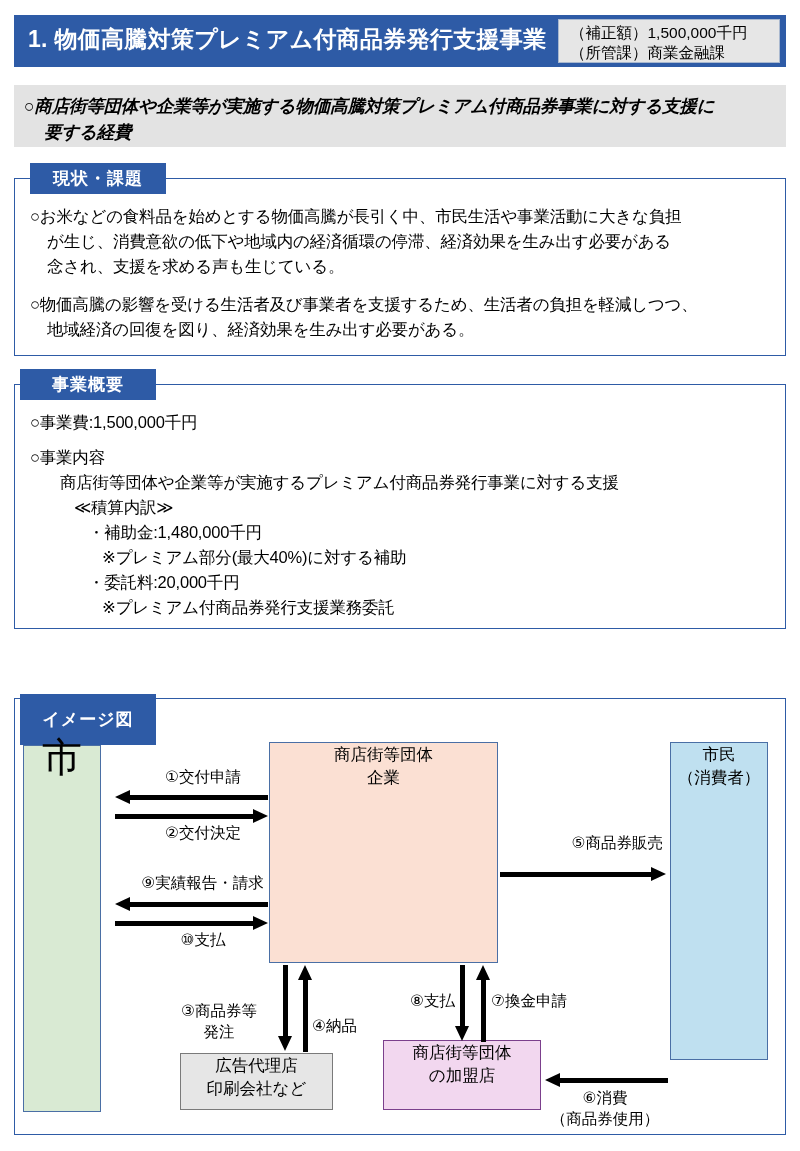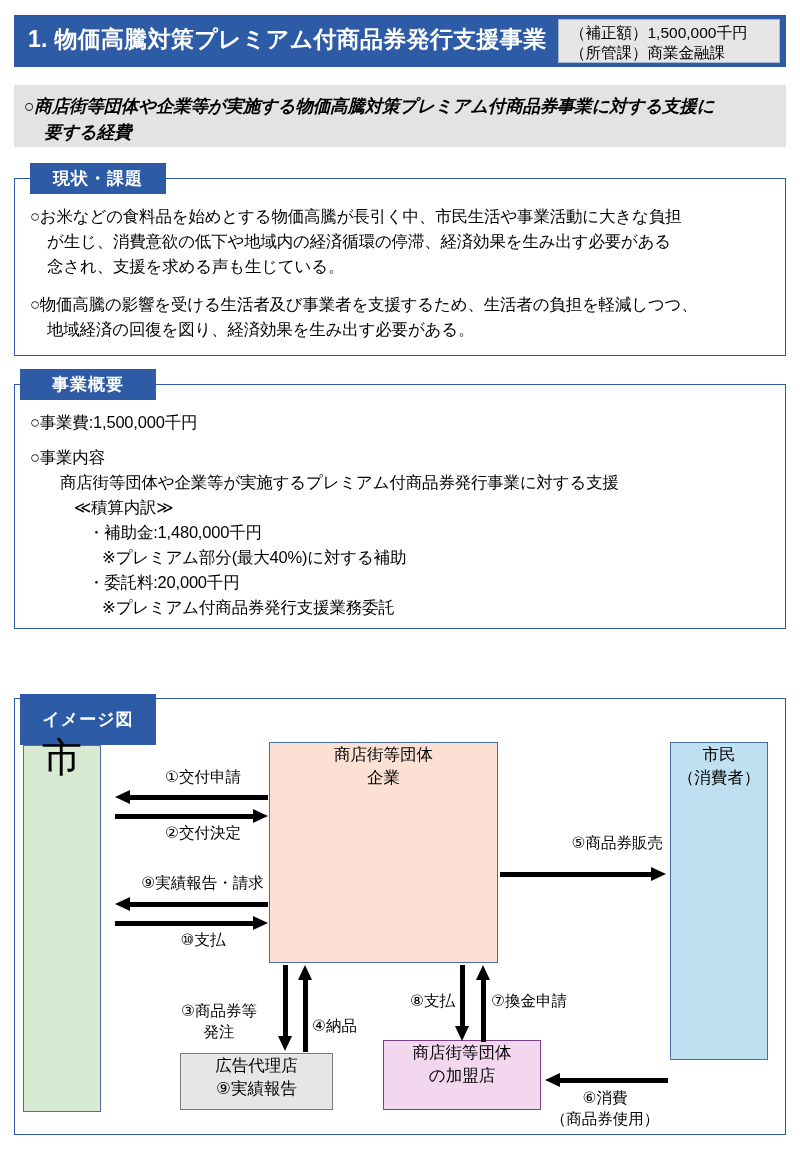--- a/index.html
+++ b/index.html
@@ -267,21 +267,21 @@
   <div class="dbox" id="box-shimin">
     <div>
       <div>市民</div>
       <div>（消費者）</div>
     </div>
   </div>
 
   <div class="dbox" id="box-ad">
     <div>
       <div>広告代理店</div>
-      <div>⑨実績報告</div>
+      <div>印刷会社など</div>
     </div>
   </div>
 
   <div class="dbox" id="box-member">
     <div>
       <div>商店街等団体</div>
       <div>の加盟店</div>
     </div>
   </div>
 

